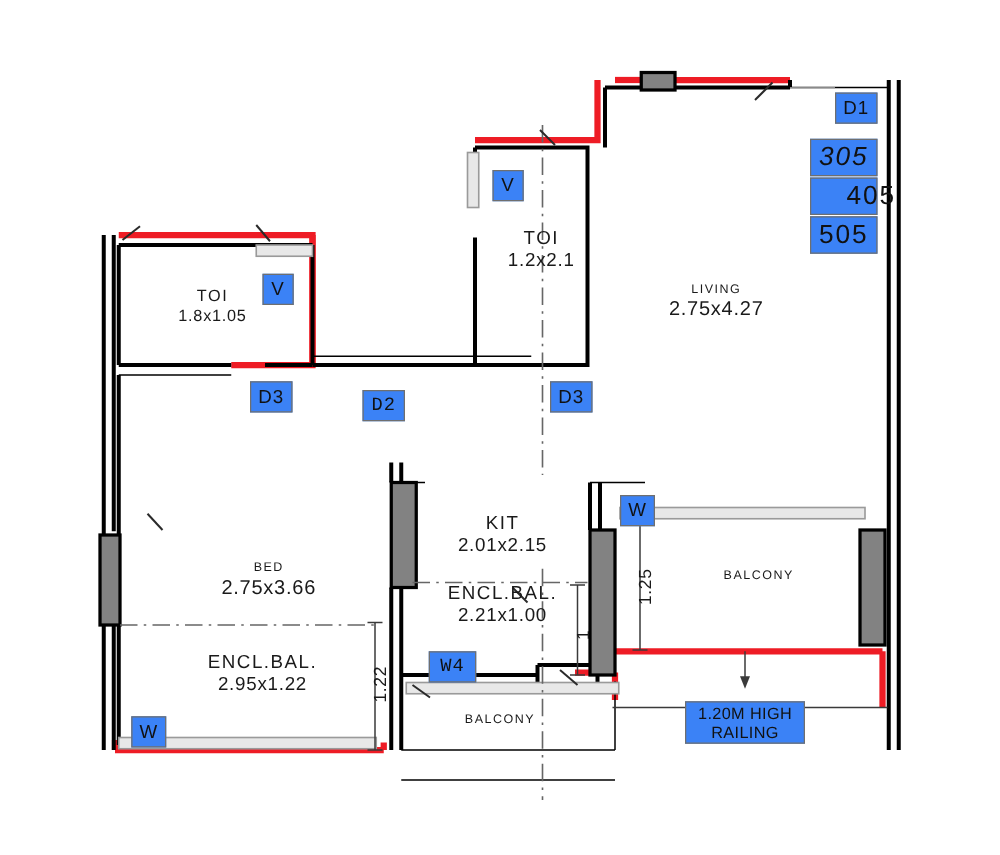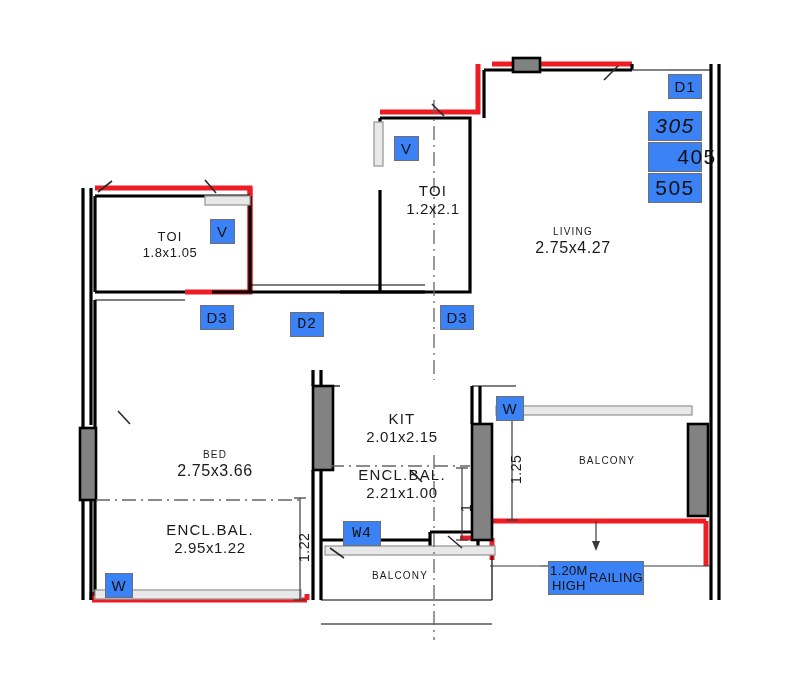--- a/index.html
+++ b/index.html
@@ -87,21 +87,21 @@
     width: 54px;
     height: 30px;
     letter-spacing: 1.5px;
   }
   .tag.note {
     font-size: 13px;
     width: 96px;
     height: 34px;
     line-height: 1.18;
     text-align: center;
-    flex-direction: row;
+    flex-direction: column;
     letter-spacing: 0.3px;
   }
   .tag.note span { display: block; }
 
   
   .dim-v {
     position: absolute;
     font-family: "Liberation Sans", sans-serif;
     font-size: 14px;
     color: #1a1a1a;

